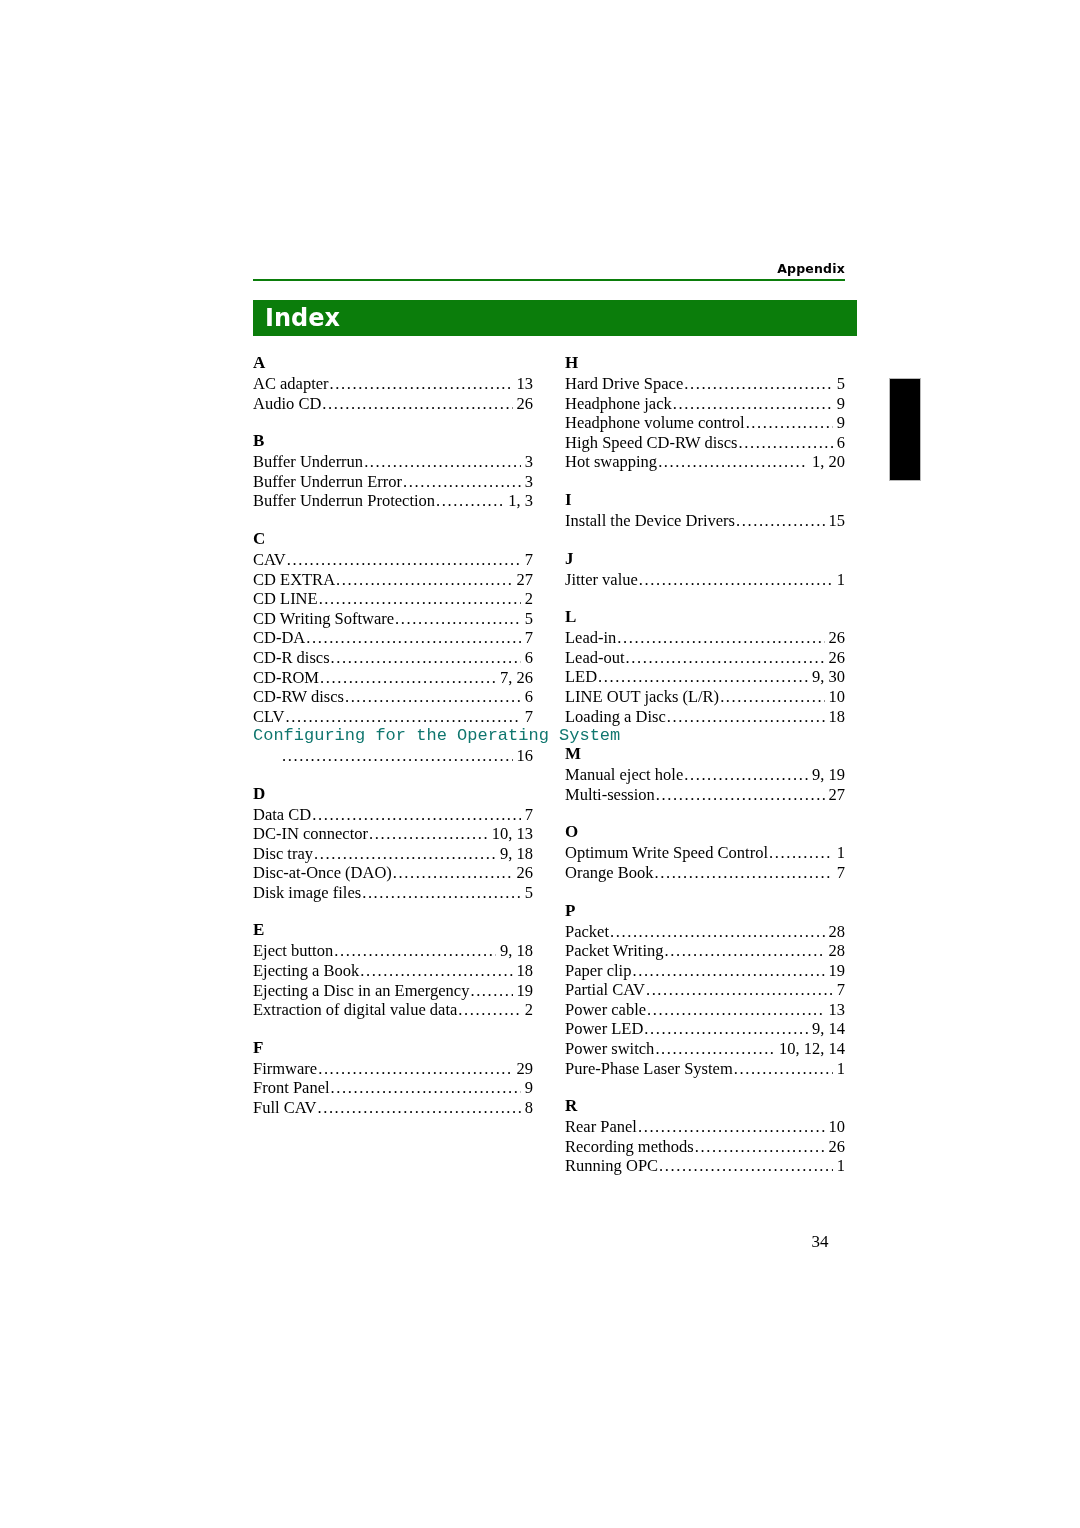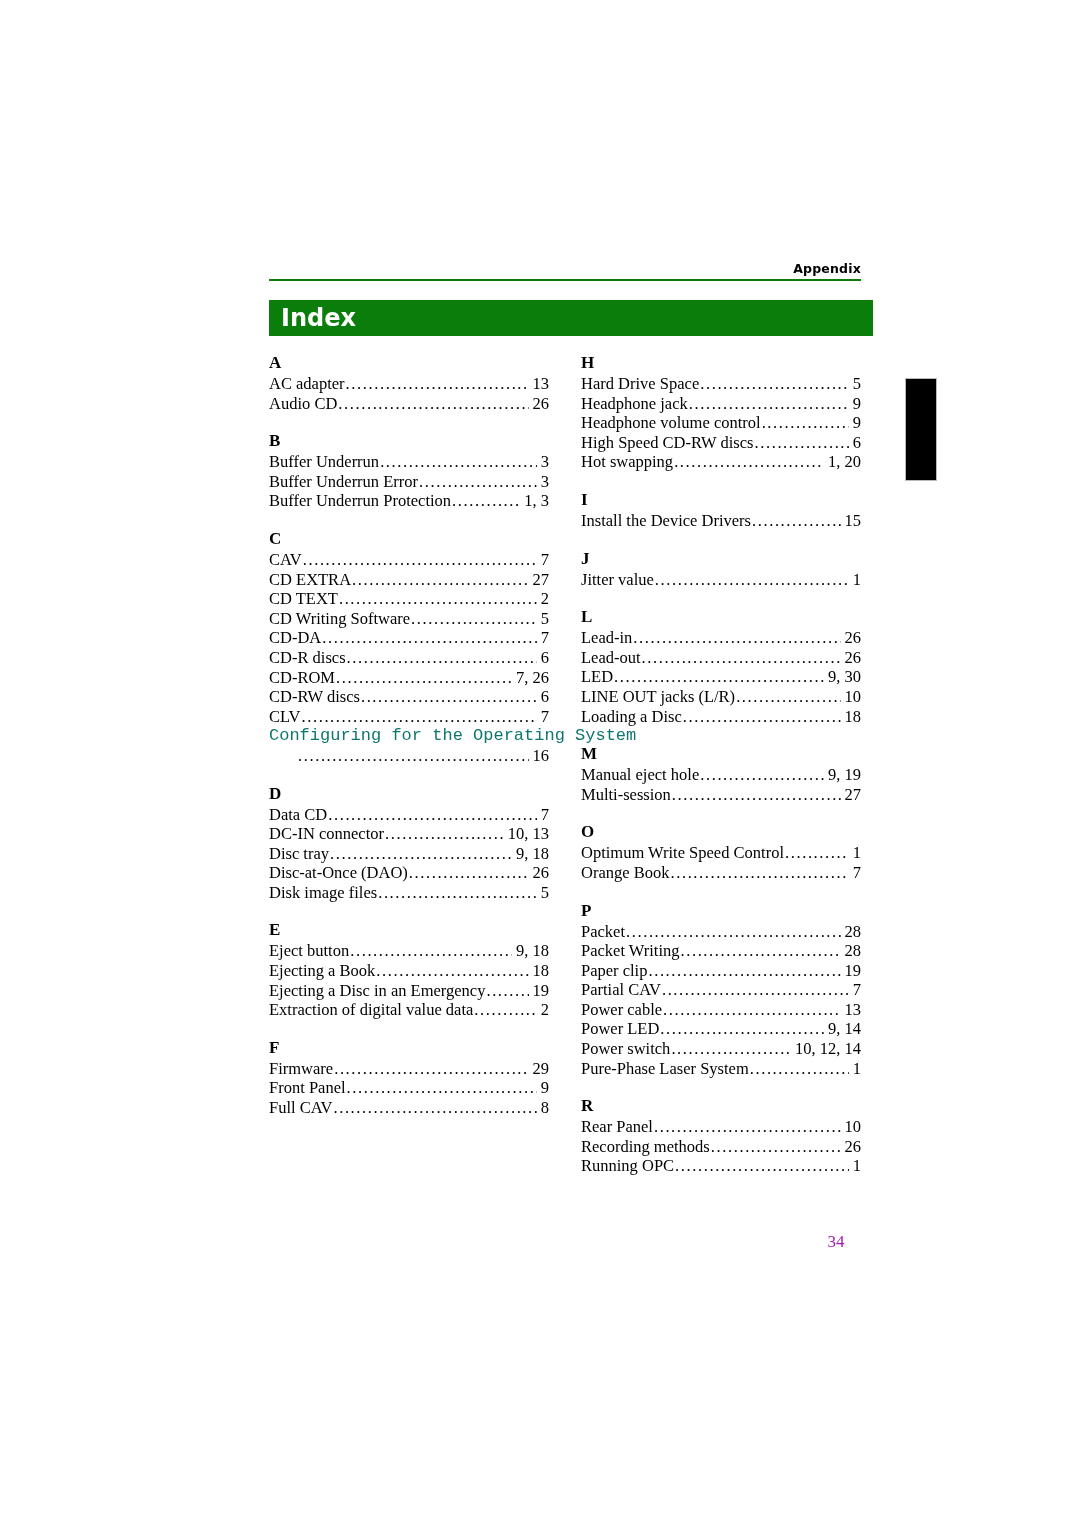--- a/index.html
+++ b/index.html
@@ -10,21 +10,21 @@
   body {
     width: 1080px;
     height: 1528px;
     position: relative;
     font-family: "Liberation Serif", serif;
     overflow: hidden;
   }
 
   .page {
     position: absolute;
-    left: 16px; top: 0;
+    left: 0; top: 0;
     width: 928px;
     height: 1528px;
   }
 
   
   .header {
     position: absolute;
     left: 253px;
     top: 262px;
     width: 592px;
@@ -155,21 +155,21 @@
 
   
   .folio {
     position: absolute;
     left: 0;
     top: 1232px;
     width: 1080px;
     text-align: center;
     font-family: "Liberation Serif", serif;
     font-size: 17px;
-    color: #a21caf;
+    color: #000000;
   }
   .folio-inner {
     display: inline-block;
     margin-left: 560px;
   }
 </style>
 </head>
 <body>
 
 <div class="page">
@@ -224,21 +224,21 @@
             <span class="entry-term">CAV</span>
             <span class="entry-leader"></span>
             <span class="entry-page">7</span>
           </div>
           <div class="entry">
             <span class="entry-term">CD EXTRA</span>
             <span class="entry-leader"></span>
             <span class="entry-page">27</span>
           </div>
           <div class="entry">
-            <span class="entry-term">CD TEXT</span>
+            <span class="entry-term">CD LINE</span>
             <span class="entry-leader"></span>
             <span class="entry-page">2</span>
           </div>
           <div class="entry">
             <span class="entry-term">CD Writing Software</span>
             <span class="entry-leader"></span>
             <span class="entry-page">5</span>
           </div>
           <div class="entry">
             <span class="entry-term">CD-DA</span>

